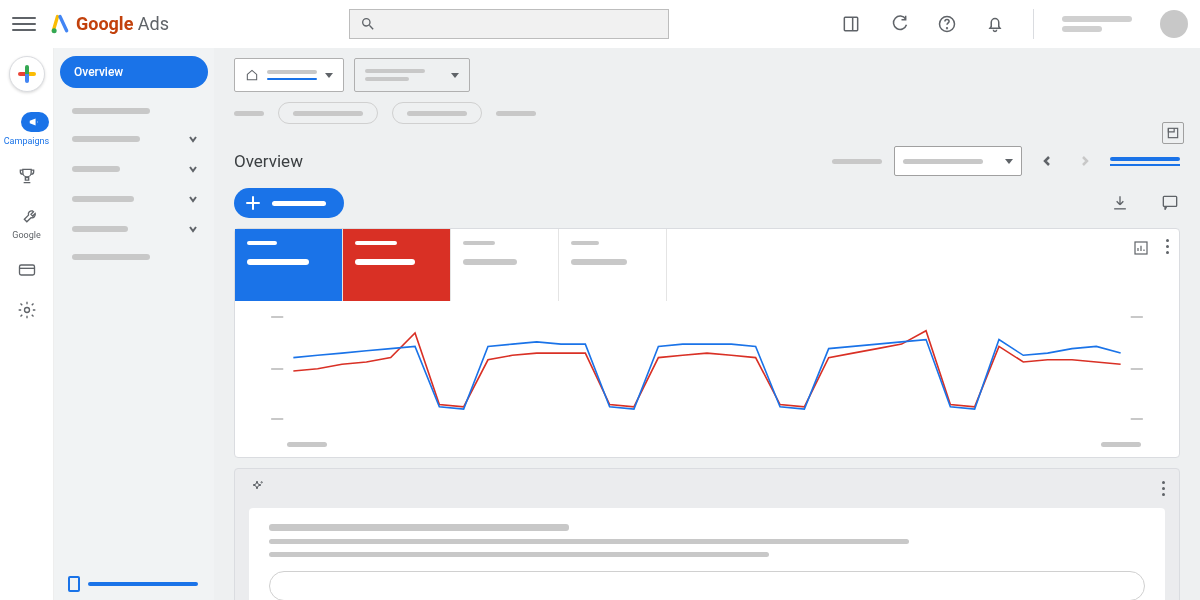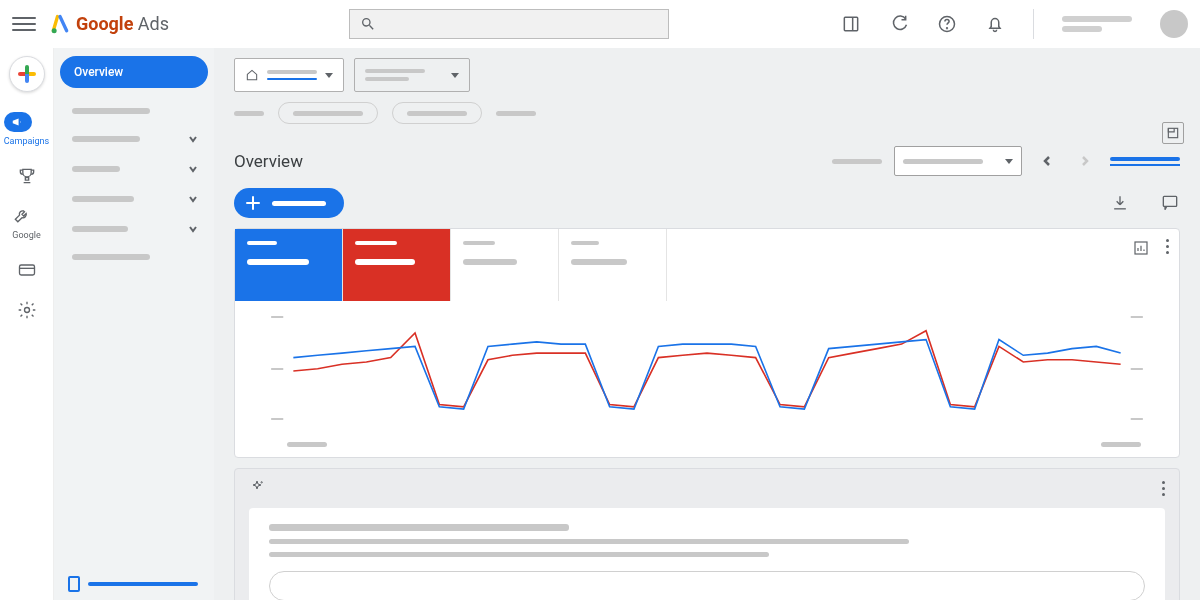--- a/index.html
+++ b/index.html
@@ -19,21 +19,21 @@
 .vdiv { width: 1px; height: 30px; background: #dadce0; }
 .acct-line { width: 70px; height: 6px; background: #d0d0d0; border-radius: 3px; }
 .avatar { width: 28px; height: 28px; border-radius: 50%; background: #c8c8c8; }
 
 .left-rail { position: absolute; left: 0; top: 48px; bottom: 0; width: 54px; background: #fff; border-right: 1px solid #eee; display: flex; flex-direction: column; align-items: center; padding-top: 8px; gap: 20px; }
 .fab { width: 36px; height: 36px; border-radius: 50%; background: #fff; border: 1px solid #dadce0; display: flex; align-items: center; justify-content: center; box-shadow: 0 1px 3px rgba(0,0,0,0.15); cursor: pointer; }
 .plus4 { width: 18px; height: 18px; position: relative; }
 .plus4::before, .plus4::after { content: ""; position: absolute; background: #4285f4; }
 .plus4::before { width: 18px; height: 4px; top: 7px; left: 0; border-radius: 2px; background: linear-gradient(90deg,#ea4335 0 50%, #fbbc04 50% 100%); }
 .plus4::after { width: 4px; height: 18px; left: 7px; top: 0; border-radius: 2px; background: linear-gradient(180deg,#34a853 0 50%, #4285f4 50% 100%); }
-.rail-item { display:flex; flex-direction:column; align-items:flex-start; gap:4px; cursor:pointer; }
+.rail-item { display:flex; flex-direction:column; align-items:flex-end; gap:4px; cursor:pointer; }
 .rail-item .bubble { width:28px; height:20px; border-radius:10px; background:#1a73e8; display:flex; align-items:center; justify-content:center; }
 .rail-item .bubble svg { width:14px; height:14px; fill:#fff; }
 .rail-label { font-size: 9px; color:#1a73e8; }
 .rail-ic { width:20px; height:20px; stroke:#5f6368; fill:none; stroke-width:1.6; }
 
 .sec-nav { position: absolute; left: 54px; top: 48px; bottom: 0; width: 160px; background: #f1f3f4; padding-top: 8px; }
 .sec-nav .pill { margin: 0 6px 10px 6px; height: 32px; border-radius: 16px; background: #1a73e8; color: #fff; display:flex; align-items:center; padding: 0 14px; font-size: 12px; font-weight: 500; }
 .sec-item { display:flex; align-items:center; justify-content:space-between; padding: 10px 16px 10px 18px; cursor:pointer; }
 .sec-item .ph { height:6px; background:#c8c8c8; border-radius:3px; }
 .chev { width:10px; height:10px; stroke:#5f6368; fill:none; stroke-width:2; }

